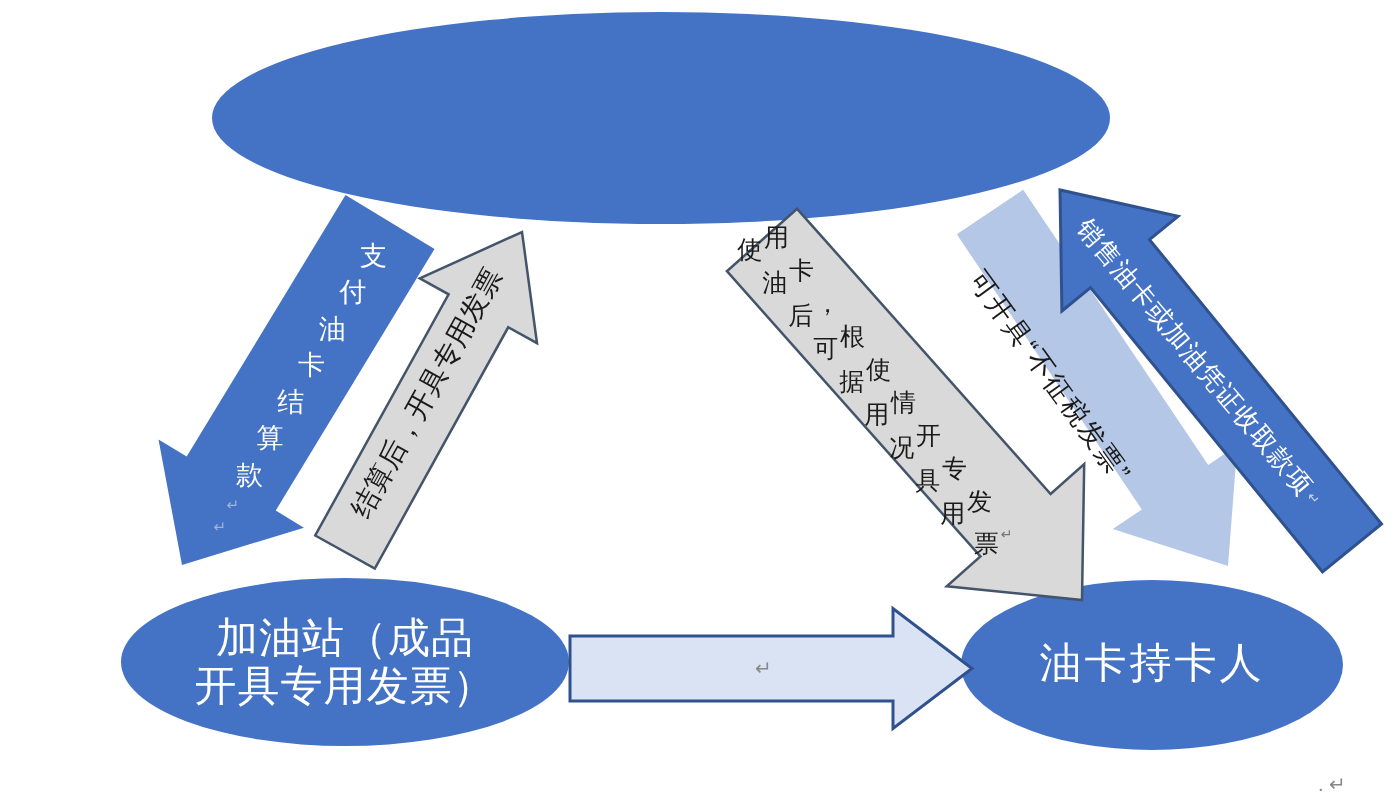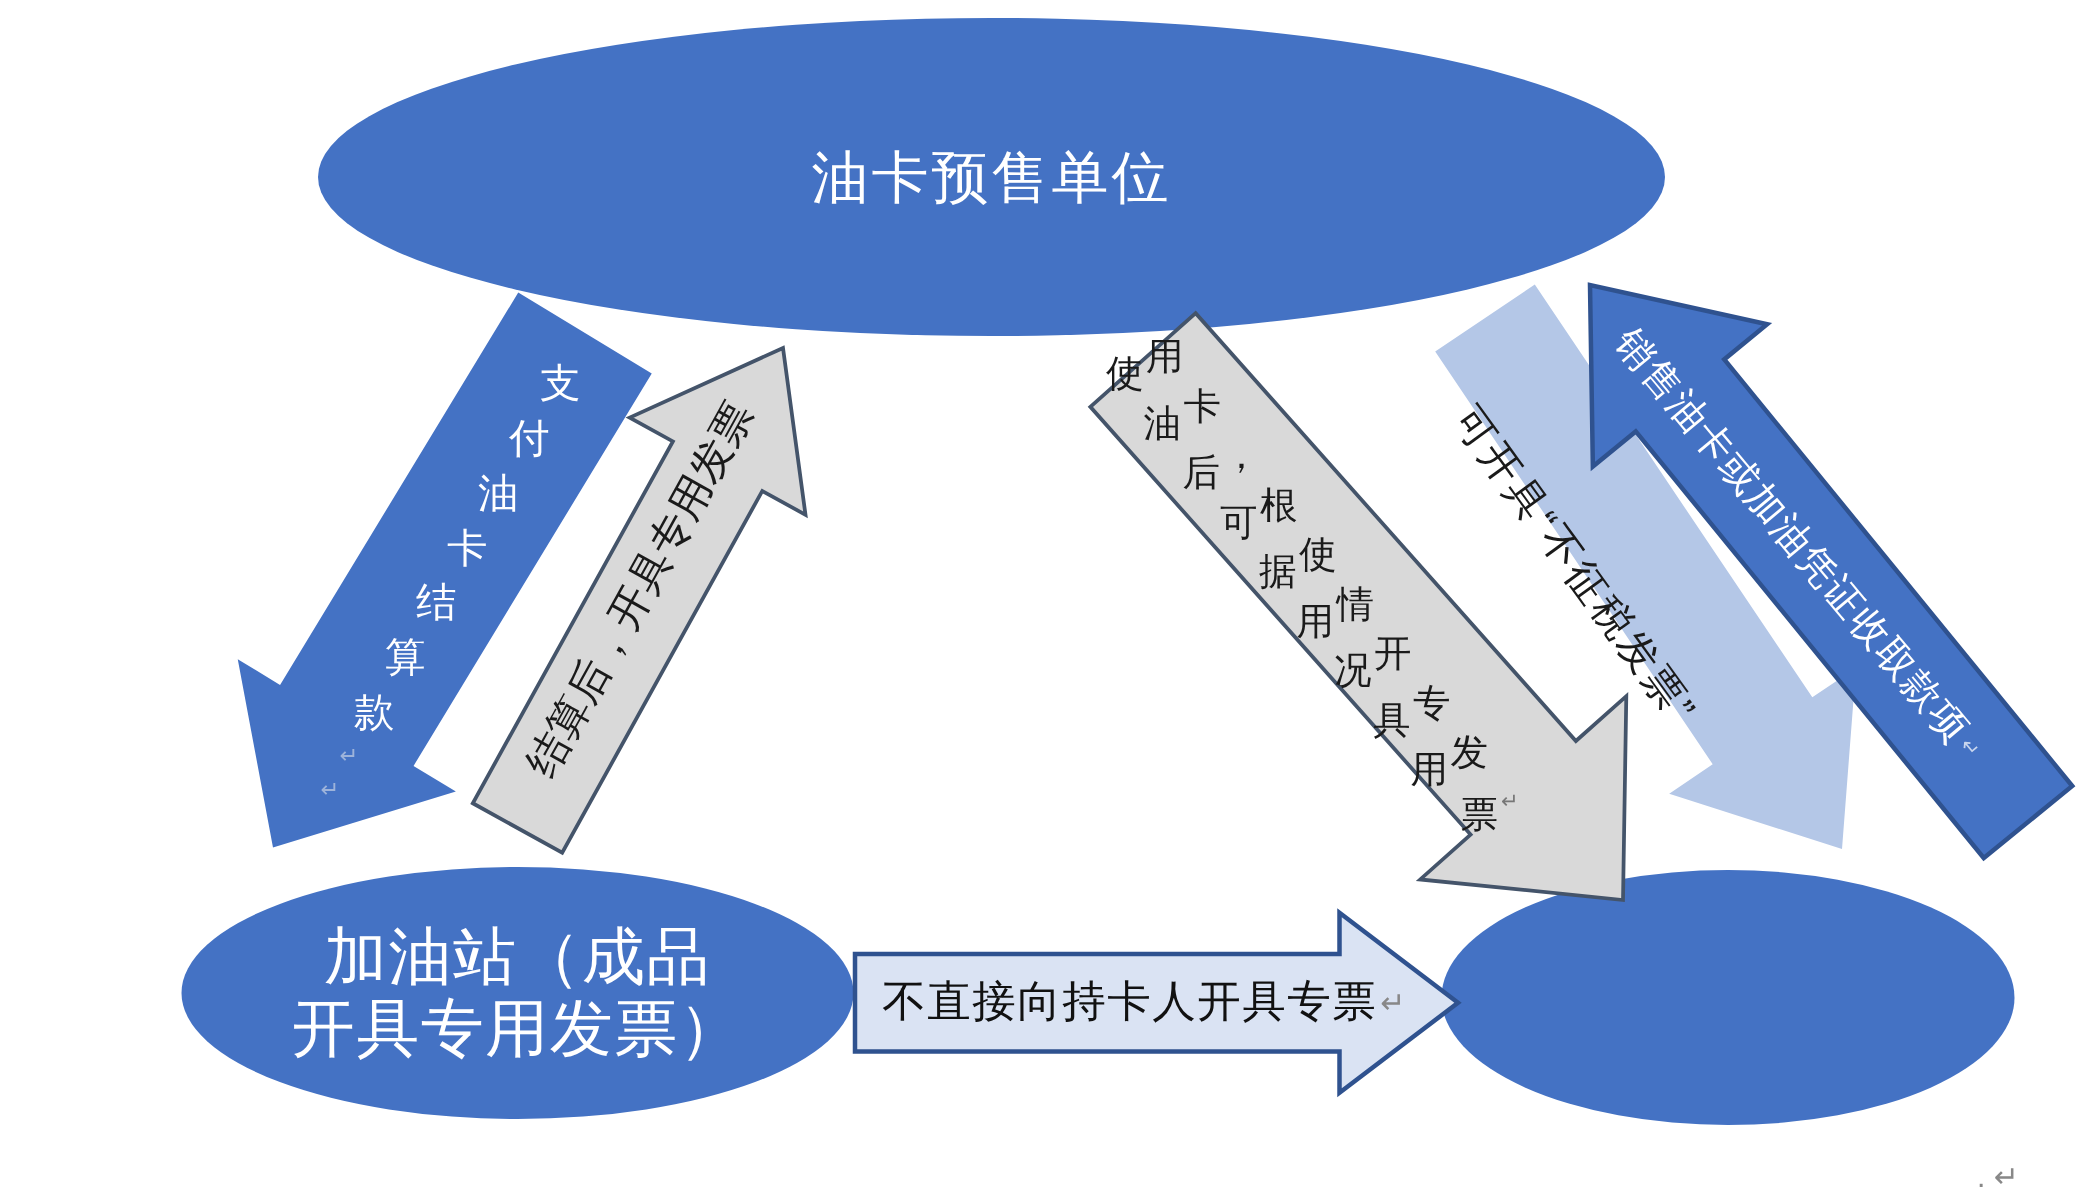--- a/index.html
+++ b/index.html
@@ -65,23 +65,23 @@
 
     <polygon points="726.9,271.2 797.1,208.8 1050.6,494 1084.2,464.1 1082,600 946.8,586.3 980.4,556.4" stroke-width="2.5" fill="#D9D9D9" stroke="#44546A"></polygon>
 
     <polygon points="956.8,234.3 1023.2,189.7 1208.2,464.9 1237.3,445.3 1228,566 1112.8,529.1 1141.8,509.5" fill="#B4C7E7"></polygon>
 
     <polygon points="1381.5,524 1149.5,239.6 1178.1,216.2 1060,190 1061.9,311 1090.5,287.6 1322.5,572" stroke-width="3" fill="#4472C4" stroke="#2F528F"></polygon>
 
     <polygon points="570,636 893,636 893,608.5 972,668.5 893,728.5 893,701 570,701" stroke-width="3" fill="#DAE3F3" stroke="#2F528F"></polygon>
   </svg>
 
-  <div class="lbl" id="label-presale">油卡预售单位</div>
   <div class="lbl" id="label-station">加油站（成品
 开具专用发票）</div>
+  <div class="lbl" id="label-holder">油卡持卡人</div>
 
   <div class="lbl" id="label-pay">
     <div class="chars-col">
         <span class="char">支</span>
         <span class="char">付</span>
         <span class="char">油</span>
         <span class="char">卡</span>
         <span class="char">结</span>
         <span class="char">算</span>
         <span class="char">款</span>
@@ -134,19 +134,18 @@
   </div>
 
   <div class="lbl" id="label-nontax">可开具“不征税发票”</div>
 
   <div class="lbl" id="label-sell">
     <span>销售油卡或加油凭证收取款项</span>
     <span class="sell-mark">↵</span>
   </div>
 
   <div class="lbl" id="label-nodirect">
-    <span>不直接向持卡人开具专票</span>
     <span class="nd-mark">↵</span>
   </div>
 
   <div class="lbl" id="stray-mark">. ↵</div>
 
 </div>
 
 </body></html>

